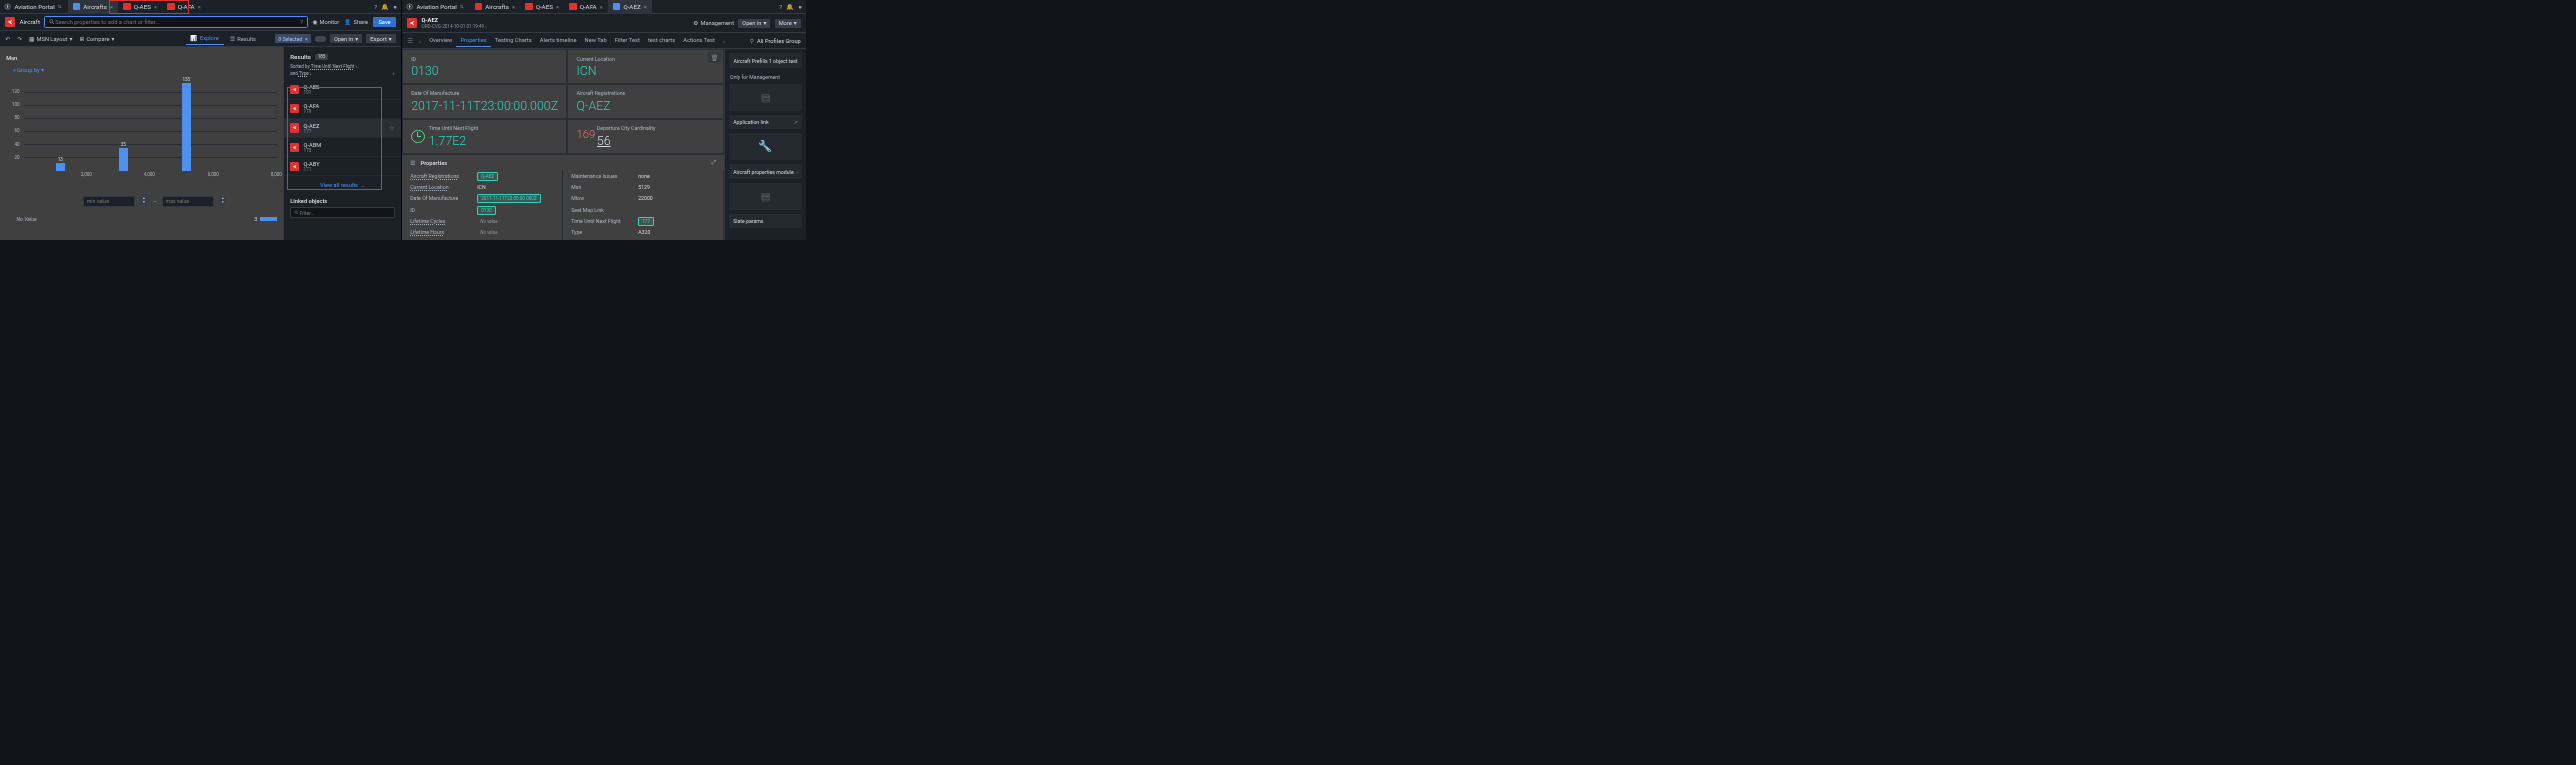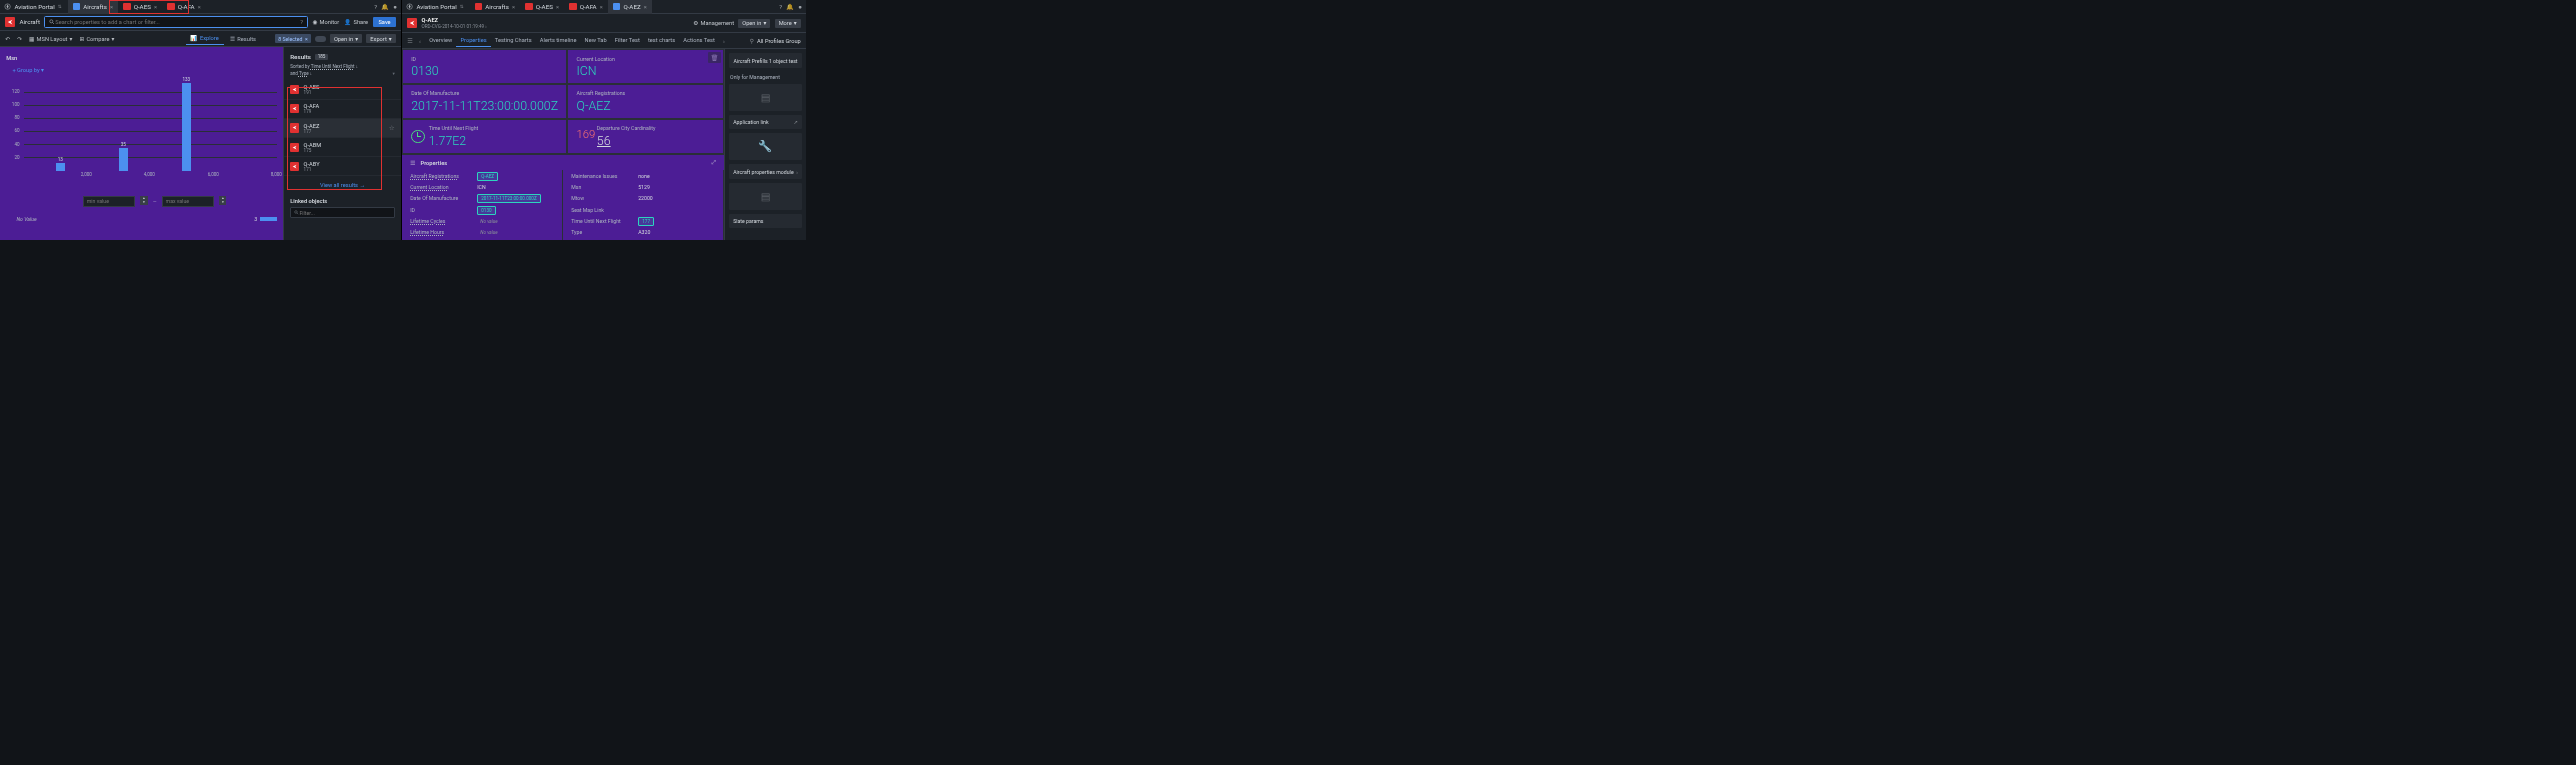--- a/index.html
+++ b/index.html
@@ -1,17 +1,17 @@
 <!DOCTYPE html>
 <html style="font-size:8.2px"><head>
 <meta charset="utf-8">
 <style>
 * { margin:0; padding:0; box-sizing:border-box; font-family:-apple-system,BlinkMacSystemFont,"Segoe UI",Roboto,sans-serif; }
 body { background:#111418; color:#d3d8de; font-size:6.2px; display:flex; width:806px; height:240px; overflow:hidden; }
-.window { height:240px; background:#4c1d95; position:relative; }
+.window { height:240px; background:#404040; position:relative; }
 .window.left { width:402px; border-right:0.5px solid #000; }
 .window.right { width:404px; }
 
 .titlebar { height:14.4px; background:#1c2127; display:flex; align-items:center; padding:0 4.1px; border-bottom:0.5px solid #333a44; }
 .home-icon { width:7.2px; height:7.2px; opacity:.8; margin-right:3.1px; }
 .portal-title { color:#d3d8de; font-size:6.2px; margin-right:3.1px; }
 .chev { opacity:.5; font-size:4.6px; margin-right:6.2px; }
 .tab { display:flex; align-items:center; height:14.4px; padding:0 5.2px; gap:3.1px; cursor:pointer; }
 .tab.active { background:#2f343c; }
 .tab.blue .sq { background:#4c90f0; }

